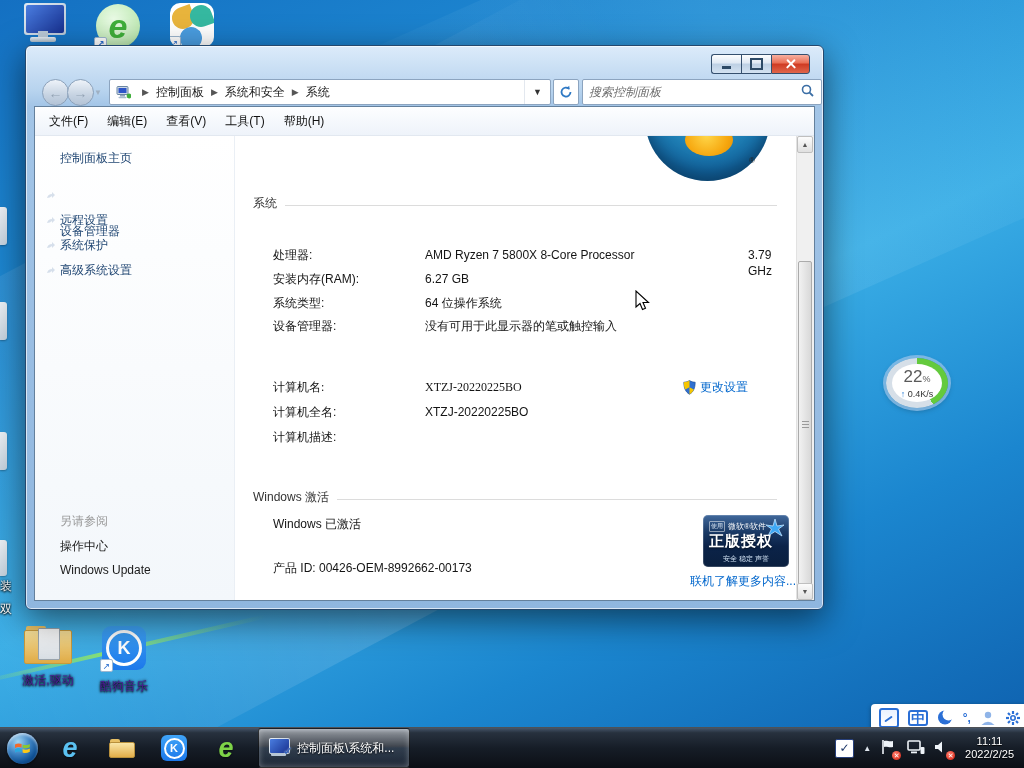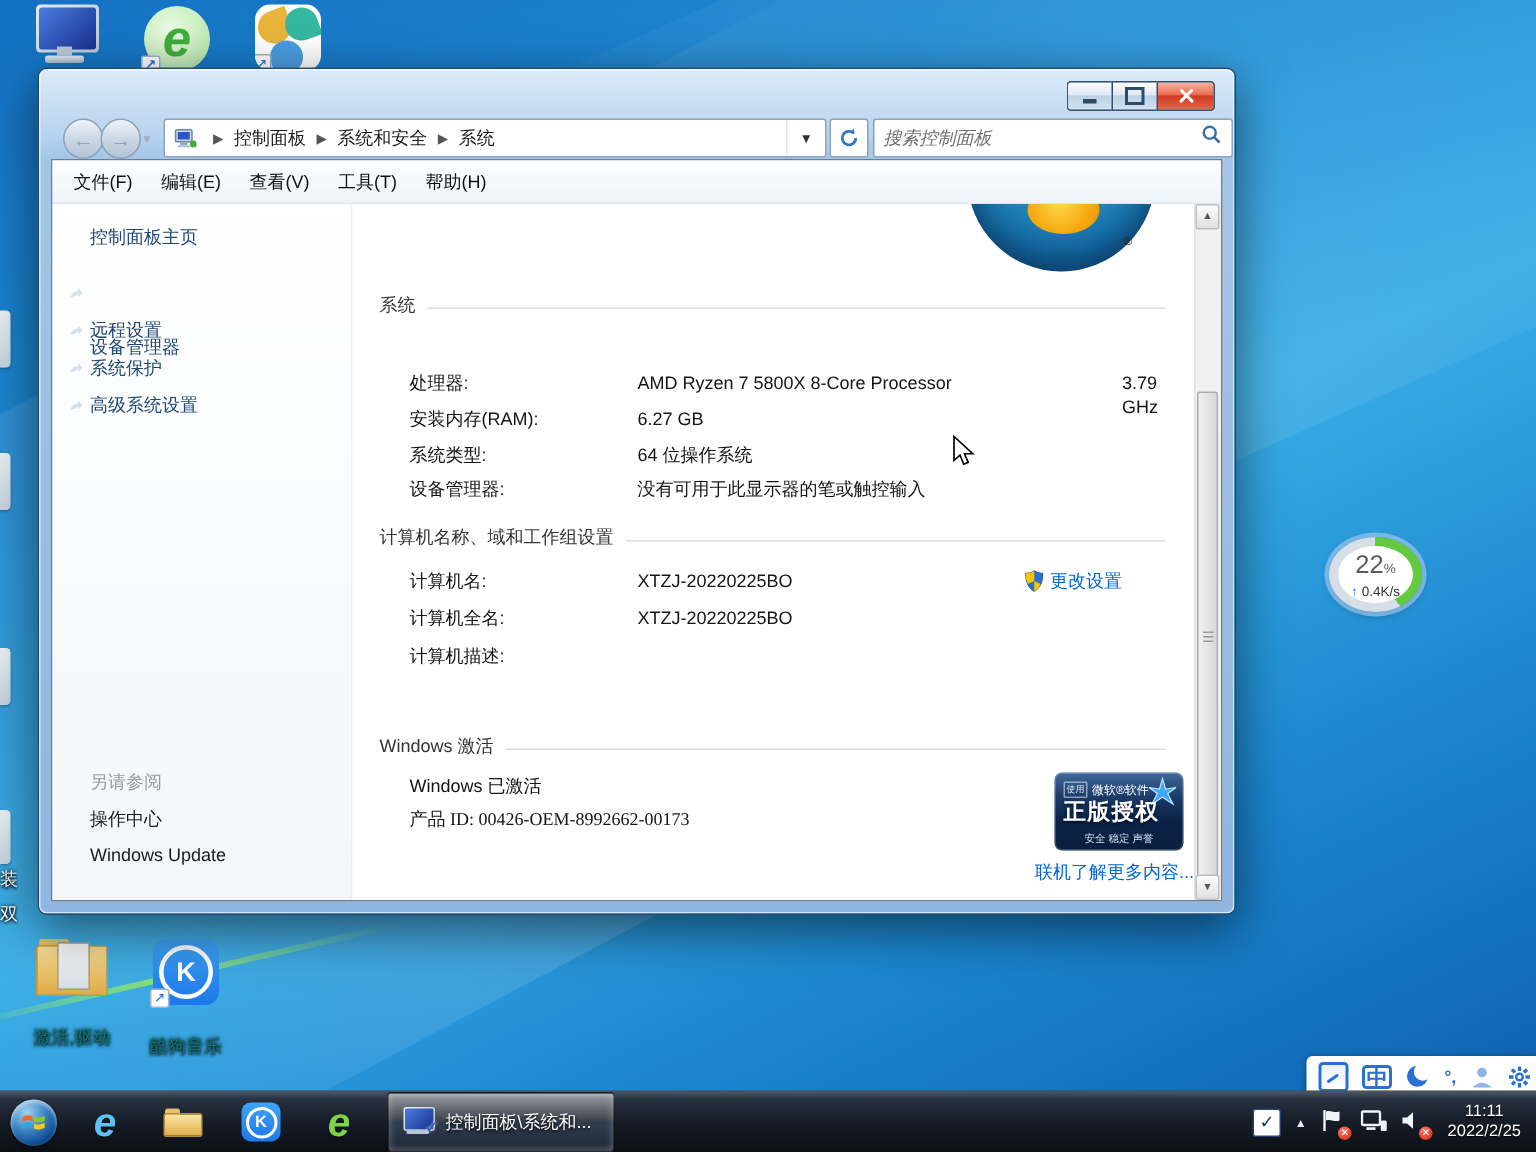--- a/index.html
+++ b/index.html
@@ -9,21 +9,21 @@
   .desktop{position:absolute;inset:0;
     background:linear-gradient(155deg,#1470c2 0%,#1f8cd4 28%,#3aaee6 52%,#1b86cf 74%,#0d5dab 100%);}
   .aurora1{position:absolute;left:-150px;top:150px;width:900px;height:500px;transform:rotate(-28deg);
     background:linear-gradient(90deg,rgba(255,255,255,0) 0%,rgba(255,255,255,.14) 50%,rgba(255,255,255,0) 100%);}
   .aurora2{position:absolute;left:300px;top:-100px;width:900px;height:420px;transform:rotate(-24deg);
     background:linear-gradient(90deg,rgba(255,255,255,0) 0%,rgba(200,240,255,.10) 50%,rgba(255,255,255,0) 100%);}
   .greenstreak{position:absolute;left:-30px;top:648px;width:300px;height:4px;transform:rotate(-13deg);
     background:linear-gradient(90deg,rgba(140,230,90,0),rgba(150,235,95,.85) 45%,rgba(140,230,90,0));border-radius:2px;}
   
   .dicon{position:absolute;text-align:center;}
-  .dlabel{color:#0f766e;font-size:12px;margin-top:19px;text-shadow:0 1px 2px #000,0 0 3px #000;}
+  .dlabel{color:#4c1d95;font-size:12px;margin-top:8px;text-shadow:0 1px 2px #000,0 0 3px #000;}
   .shortcut{position:absolute;left:-2px;bottom:-2px;width:11px;height:11px;background:#fff;border:1px solid #9db6cf;
     display:flex;align-items:center;justify-content:center;font-size:9px;color:#2a6fd0;border-radius:2px;}
   .pc48{width:46px;height:40px;position:relative;margin:0 auto;}
   .pc48 .scr{position:absolute;left:4px;top:0;width:38px;height:28px;background:linear-gradient(135deg,#dfe9f2,#b9c8d6);border-radius:3px;padding:2px;}
   .pc48 .scr i{display:block;width:100%;height:100%;background:linear-gradient(135deg,#4a7de0,#17308f);border-radius:2px;}
   .pc48 .std{position:absolute;left:18px;top:28px;width:10px;height:6px;background:#b9c8d6;}
   .pc48 .base{position:absolute;left:10px;top:34px;width:26px;height:5px;background:linear-gradient(#e6eef5,#a9bac8);border-radius:2px;}
   .ebrow{width:44px;height:44px;border-radius:50%;display:flex;align-items:center;justify-content:center;
     font-weight:bold;font-size:34px;font-style:italic;}
   .pinwheel{width:44px;height:44px;border-radius:10px;background:#fff;position:relative;overflow:hidden;}
@@ -337,25 +337,21 @@
         </div>
         <div class="row" style="top:159px;">
           <span class="lab">系统类型:</span>
           <span class="val">64 位操作系统</span>
         </div>
         <div class="row" style="top:182px;">
           <span class="lab">设备管理器:</span>
           <span class="val">没有可用于此显示器的笔或触控输入</span>
         </div>
 
-        <div class="sec" style="top:214px;">
-          <span>计算机名称、域和工作组设置</span>
-            <span class="rule"></span>
-        </div>
-        <div class="row" style="top:243px;">
+        <div class="row" style="top:243px;font-family:Liberation Serif, serif;">
           <span class="lab">计算机名:</span>
           <span class="val">XTZJ-20220225BO</span>
         </div>
         <div class="chg">
           <svg width="13" height="15" viewBox="0 0 13 15">
             <path d="M6.5 0.5 C4.5 1.8 2.5 2.2 0.8 2.2 C0.8 8 2.5 12 6.5 14.3 C10.5 12 12.2 8 12.2 2.2 C10.5 2.2 8.5 1.8 6.5 0.5Z" fill="#2f6fd0" stroke="#1a4a8f" stroke-width="0.6"></path>
             <path d="M6.5 0.5 C4.5 1.8 2.5 2.2 0.8 2.2 C0.8 5 1.2 7.4 2.2 9.4 L6.5 7.3Z" fill="#f7c600"></path>
             <path d="M6.5 7.3 L10.8 9.4 C11.8 7.4 12.2 5 12.2 2.2 C10.5 2.2 8.5 1.8 6.5 0.5Z" fill="#f7c600" opacity="0"></path>
             <path d="M6.5 7.3 L6.5 14.3 C8.4 13.2 9.8 11.5 10.8 9.4Z" fill="#f7c600"></path>
           </svg>
@@ -370,21 +366,21 @@
           <span class="val"></span>
         </div>
 
         <div class="sec" style="top:353px;">
           <span>Windows 激活</span>
             <span class="rule"></span>
         </div>
         <div class="row" style="top:380px;">
           <span class="lab" style="width:auto;">Windows 已激活</span>
         </div>
-        <div class="row" style="top:402px;font-family:Liberation Serif, serif;">
+        <div class="row" style="top:424px;">
           <span class="lab" style="width:auto;">产品 ID: 00426-OEM-8992662-00173</span>
         </div>
 
         <div class="badge">
           <div class="l1">
               <span class="pre">使用</span>
               <span>微软®软件</span>
             </div>
           <svg width="22" height="22" viewBox="0 0 22 22">
             <path d="M11 1 L13 8 L20 7 L14.5 11 L18 18 L11 13.5 L4 18 L7.5 11 L2 7 L9 8 Z" fill="#3fa9f5" stroke="#bfe2ff" stroke-width="0.8"></path>

